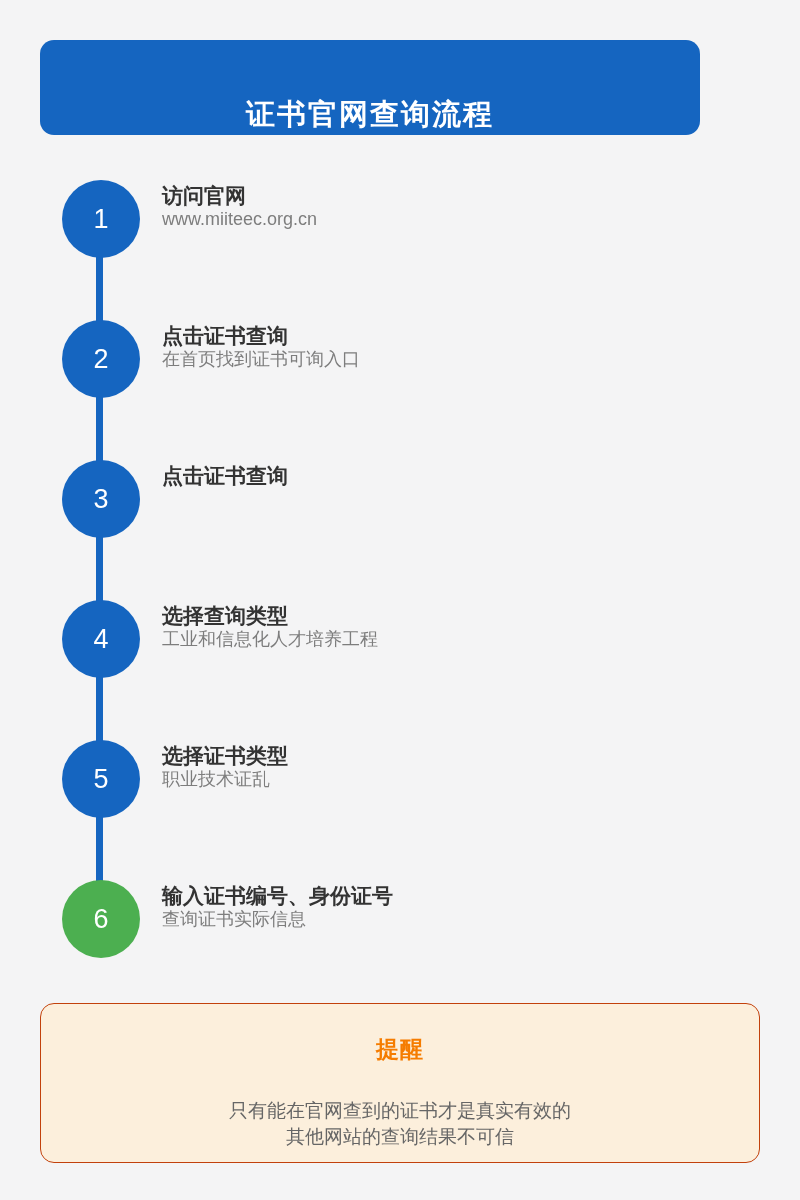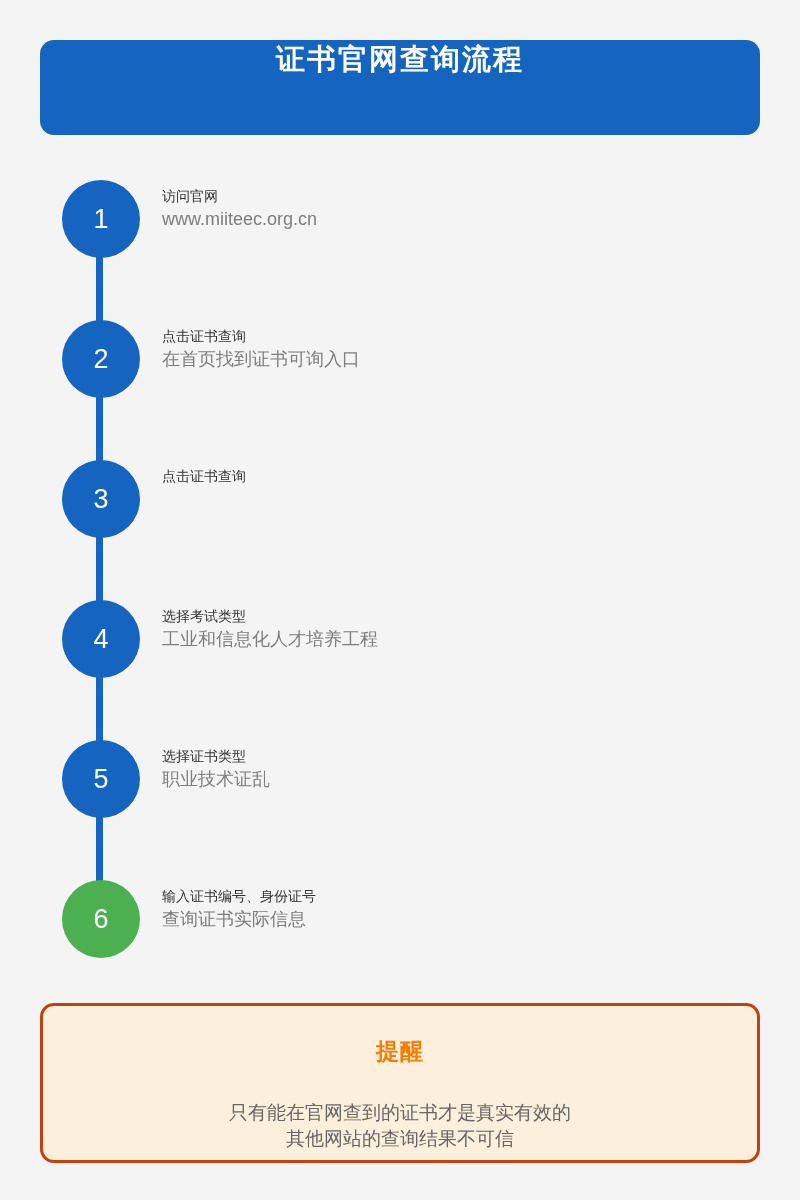--- a/index.html
+++ b/index.html
@@ -6,23 +6,23 @@
   body{
     width:800px;height:1200px;
     background:#F4F4F5;
     font-family:"Liberation Sans","DejaVu Sans",sans-serif;
     position:relative;overflow:hidden;
   }
   .canvas{position:absolute;left:0;top:0;width:800px;height:1200px;}
 
   
   .header{
-    position:absolute;left:40px;top:40px;width:720px;height:95px;
+    position:absolute;left:40px;top:40px;width:660px;height:95px;
     background:#1565C0;border-radius:14px;
-    display:flex;align-items:flex-start;justify-content:center;
+    display:flex;align-items:flex-end;justify-content:center;
   }
   .header-title{
     color:#FFFFFF;font-size:29px;font-weight:700;letter-spacing:2px;
   }
 
   
   .connector{
     position:absolute;left:96px;top:219px;width:7px;height:701px;
     background:#1565C0;border-radius:3px;z-index:0;
   }
@@ -31,28 +31,28 @@
   .step{position:absolute;left:62px;display:flex;align-items:flex-start;z-index:1;}
   .s1{top:180px}.s2{top:320px}.s3{top:460px}.s4{top:600px}.s5{top:740px}.s6{top:880px}
   .circle{
     width:78px;height:78px;border-radius:50%;
     background:#1565C0;color:#FFFFFF;
     display:flex;align-items:center;justify-content:center;
     font-size:27px;font-weight:400;flex:0 0 78px;
   }
   .step.green .circle{background:#4CAF50;}
   .step-text{margin-left:22px;padding-top:4px;}
-  .step-title{font-size:14px;font-weight:400;color:#333333;line-height:24px;}
+  .step-title{font-size:21px;font-weight:700;color:#333333;line-height:24px;}
   .step-sub{font-size:18px;color:#7D7D7D;line-height:22px;}
 
   
   .reminder{
     position:absolute;left:40px;top:1003px;width:720px;height:160px;
     box-sizing:border-box;
-    background:#FCEFDC;border:3px solid #c2410c;border-radius:14px;
+    background:#FCEFDC;border:1px solid #c2410c;border-radius:14px;
     text-align:center;
   }
   .reminder-title{
     margin-top:30px;font-size:23px;font-weight:700;color:#F57C00;letter-spacing:1px;
   }
   .reminder-line1{margin-top:33px;font-size:19px;color:#666666;}
   .reminder-line2{font-size:19px;color:#666666;}
 </style>
 </head>
 <body>
@@ -92,21 +92,21 @@
     <div class="step-text">
       <div class="step-title">点击证书查询</div>
     </div>
   </div>
 
   <div class="step s4">
     <div class="circle">
       <span>4</span>
     </div>
     <div class="step-text">
-      <div class="step-title">选择考试类型</div>
+      <div class="step-title">选择查询类型</div>
       <div class="step-sub">工业和信息化人才培养工程</div>
     </div>
   </div>
 
   <div class="step s5">
     <div class="circle">
       <span>5</span>
     </div>
     <div class="step-text">
       <div class="step-title">选择证书类型</div>

